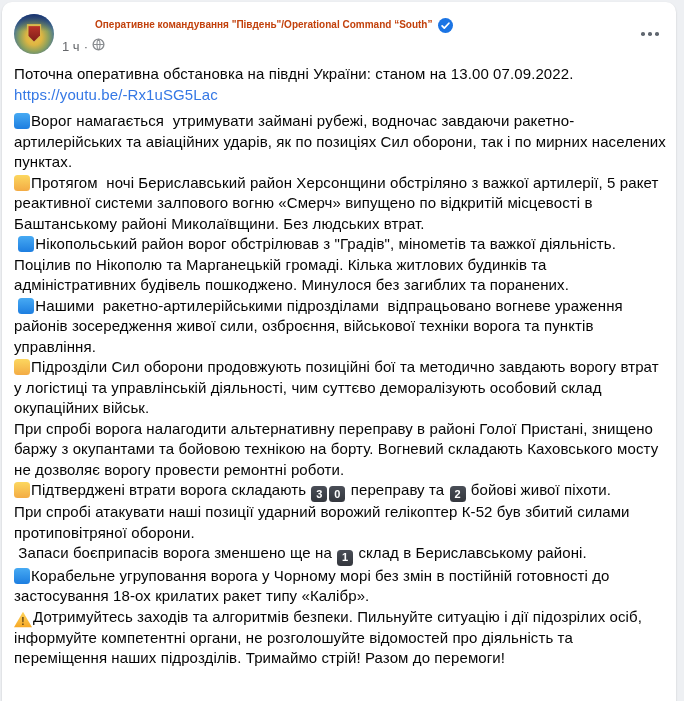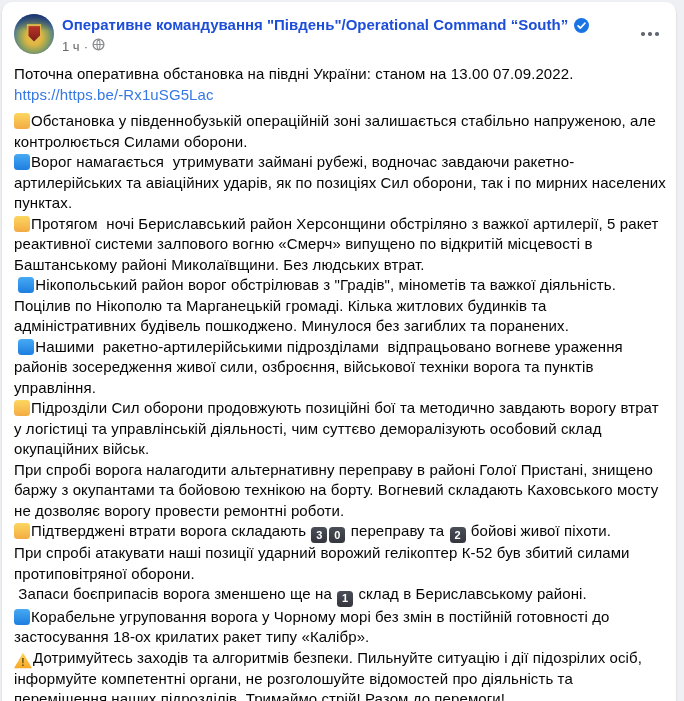--- a/index.html
+++ b/index.html
@@ -32,22 +32,22 @@
     clip-path:polygon(0 0,100% 0,100% 62%,50% 100%,0 62%);
   }
   .shield-inner{
     position:absolute;left:1.5px;top:1.5px;right:1.5px;bottom:1.5px;
     background:linear-gradient(180deg,#b93328,#7c1d18);
     clip-path:polygon(0 0,100% 0,100% 62%,50% 100%,0 62%);
   }
   .hinfo{margin-left:8px;flex:1;min-width:0;padding-top:1px;}
   .name-row{display:flex;align-items:center;gap:6px;}
   .pname{
-    font-size:15px;font-weight:700;color:#1d4ed8;line-height:20px;
-    white-space:nowrap;cursor:pointer;
+    font-size:10px;font-weight:700;color:#c2410c;line-height:20px;
+    white-space:nowrap;cursor:pointer;margin-left:33px;
   }
   .vbadge{display:inline-flex;flex-shrink:0;}
   .meta{
     display:flex;align-items:center;gap:4px;margin-top:3px;
     font-size:13px;color:#65676b;line-height:16px;text-align:right;
   }
   .meta .ts{cursor:pointer;}
   .menu-btn{
     width:32px;height:32px;border-radius:50%;flex-shrink:0;
     display:flex;align-items:center;justify-content:center;
@@ -123,24 +123,23 @@
           <i></i>
           <i></i>
           <i></i>
         </span>
     </div>
   </div>
 
   <div class="post">
     <div class="intro">
       <div>Поточна оперативна обстановка на півдні України: станом на 13.00 07.09.2022.</div>
-      <a class="link">https://https.be/-Rx1uSG5Lac</a>
+      <a class="link">https://youtu.be/-Rx1uSG5Lac</a>
     </div>
     <div id="post-body">
-        <div class="para"><span class="sq yellow"></span><span>Обстановка у південнобузькій операційній зоні залишається стабільно напруженою, але контролюється Силами оборони.</span></div>
         <div class="para"><span class="sq blue"></span><span>Ворог намагається  утримувати займані рубежі, водночас завдаючи ракетно-артилерійських та авіаційних ударів, як по позиціях Сил оборони, так і по мирних населених пунктах.</span></div>
         <div class="para"><span class="sq yellow"></span><span>Протягом  ночі Бериславський район Херсонщини обстріляно з важкої артилерії, 5 ракет реактивної системи залпового вогню «Смерч» випущено по відкритій місцевості в Баштанському районі Миколаївщини. Без людських втрат.</span></div>
         <div class="para"><span> </span><span class="sq blue"></span><span>Нікопольський район ворог обстрілював з "Градів", мінометів та важкої діяльність. Поцілив по Нікополю та Марганецькій громаді. Кілька житлових будинків та адміністративних будівель пошкоджено. Минулося без загиблих та поранених.</span></div>
         <div class="para"><span> </span><span class="sq blue"></span><span>Нашими  ракетно-артилерійськими підрозділами  відпрацьовано вогневе ураження районів зосередження живої сили, озброєння, військової техніки ворога та пунктів управління.</span></div>
         <div class="para"><span class="sq yellow"></span><span>Підрозділи Сил оборони продовжують позиційні бої та методично завдають ворогу втрат у логістиці та управлінській діяльності, чим суттєво деморалізують особовий склад окупаційних військ.</span></div>
         <div class="para"><span>При спробі ворога налагодити альтернативну переправу в районі Голої Пристані, знищено баржу з окупантами та бойовою технікою на борту. Вогневий складають Каховського мосту не дозволяє ворогу провести ремонтні роботи.</span></div>
         <div class="para"><span class="sq yellow"></span><span>Підтверджені втрати ворога складають </span><span class="keycap">3</span><span class="keycap">0</span><span> переправу та </span><span class="keycap">2</span><span> бойові живої піхоти.</span></div>
         <div class="para"><span>При спробі атакувати наші позиції ударний ворожий гелікоптер К-52 був збитий силами протиповітряної оборони.</span></div>
         <div class="para"><span> Запаси боєприпасів ворога зменшено ще на </span><span class="keycap">1</span><span> склад в Бериславському районі.</span></div>
         <div class="para"><span class="sq blue"></span><span>Корабельне угруповання ворога у Чорному морі без змін в постійній готовності до застосування 18-ох крилатих ракет типу «Калібр».</span></div>

